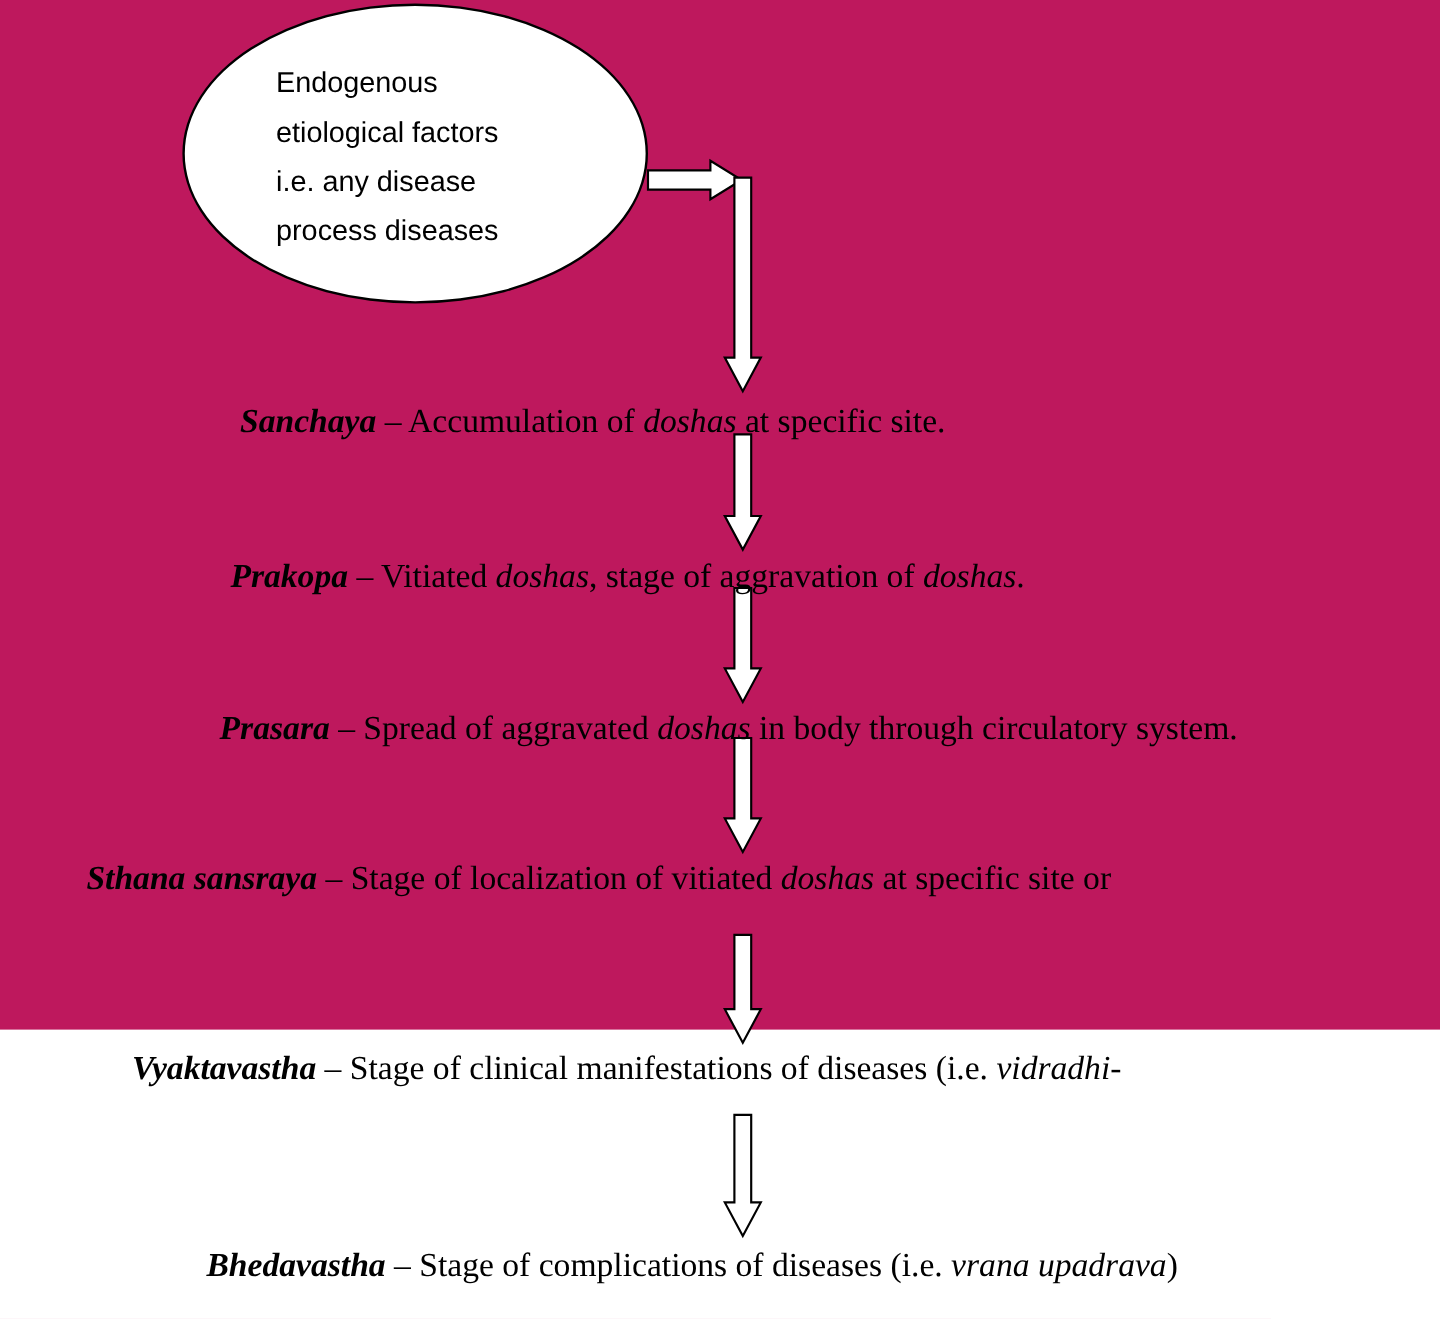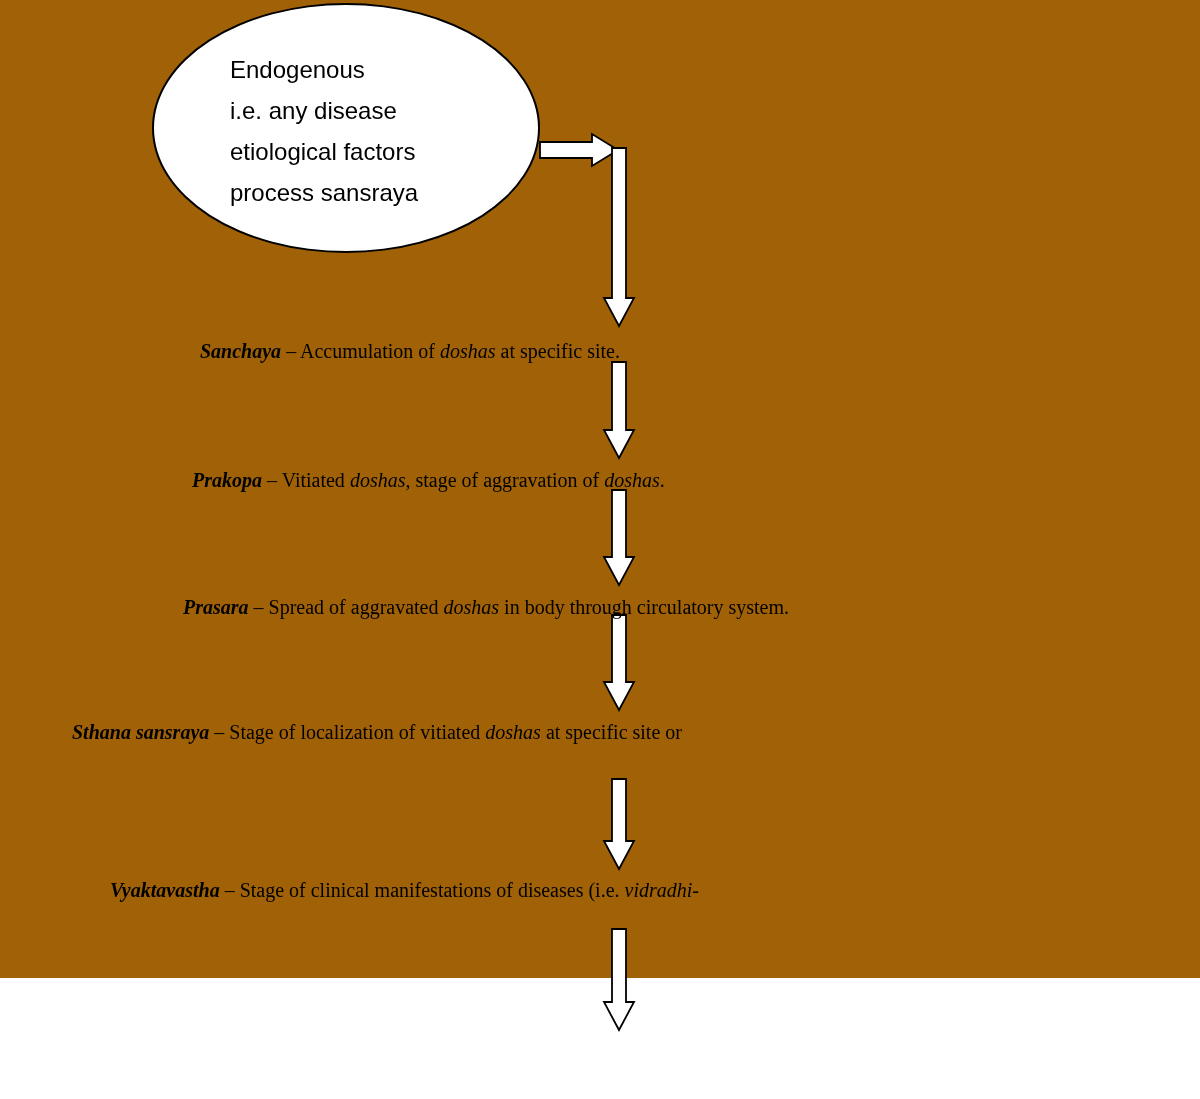--- a/index.html
+++ b/index.html
@@ -4,40 +4,40 @@
 <style>
   * { margin: 0; padding: 0; box-sizing: border-box; }
   html, body { background: #ffffff; }
   body {
     width: 1200px; height: 1099px;
     position: relative;
     font-family: "Liberation Serif", serif;
     color: #000000;
     overflow: hidden;
   }
-  .canvas { position: absolute; left: 0; top: 0; width: 1200px; height: 978px; background: #a16207; }
+  .canvas { position: absolute; left: 0; top: 0; width: 1200px; height: 858px; background: #be185d; }
 
   .ellipse {
     position: absolute; left: 152px; top: 3px;
     width: 388px; height: 250px;
     border: 2px solid #000000;
     border-radius: 50%;
     background: #ffffff;
   }
   .ellipse-text {
     position: absolute; left: 76px; top: 44px;
     font-family: "Liberation Sans", sans-serif;
     font-size: 24px; line-height: 41px;
     color: #000000; white-space: nowrap;
   }
 
   .arrow-layer { position: absolute; left: 0; top: 0; width: 1200px; height: 1099px; }
   .arrow-layer polygon { fill: #ffffff; stroke: #000000; stroke-width: 1.8; stroke-linejoin: miter; }
 
-  .stage { position: absolute; font-size: 20px; line-height: 43px; }
+  .stage { position: absolute; font-size: 28px; line-height: 43px; }
   .stage .line { white-space: nowrap; }
   .bi { font-weight: 700; font-style: italic; }
   .it { font-style: italic; }
 </style>
 </head>
 <body>
 
 <div class="canvas">
 
   <svg class="arrow-layer" width="1200" height="1099" viewBox="0 0 1200 1099" aria-hidden="true">
@@ -46,23 +46,23 @@
     <polygon points="612,362 626,362 626,430 634,430 619,458 604,430 612,430"></polygon>
     <polygon points="612,490 626,490 626,557 634,557 619,585 604,557 612,557"></polygon>
     <polygon points="612,615 626,615 626,682 634,682 619,710 604,682 612,682"></polygon>
     <polygon points="612,779 626,779 626,841 634,841 619,869 604,841 612,841"></polygon>
     <polygon points="612,929 626,929 626,1002 634,1002 619,1030 604,1002 612,1002"></polygon>
   </svg>
 
   <div class="ellipse">
     <div class="ellipse-text">
       <div>Endogenous</div>
+      <div>etiological factors</div>
       <div>i.e. any disease</div>
-      <div>etiological factors</div>
-      <div>process sansraya</div>
+      <div>process diseases</div>
     </div>
   </div>
 
   <div class="stage" style="left:200px; top:330px;">
     <div class="line">
       <span class="bi">Sanchaya</span><span> – Accumulation of </span><span class="it">doshas</span><span> at specific site.</span>
     </div>
   </div>
 
   <div class="stage" style="left:192px; top:459px;text-align:right;">
@@ -82,14 +82,19 @@
       <span class="bi">Sthana sansraya</span><span> – Stage of localization of vitiated </span><span class="it">doshas</span><span> at specific site or</span>
     </div>
   </div>
 
   <div class="stage" style="left:0px; top:869px;">
     <div class="line" style="padding-left:110px;">
       <span class="bi">Vyaktavastha</span><span> – Stage of clinical manifestations of diseases (i.e. </span><span class="it">vidradhi-</span>
     </div>
   </div>
 
+  <div class="stage" style="left:172px; top:1033px;">
+    <div class="line">
+      <span class="bi">Bhedavastha</span><span> – Stage of complications of diseases (i.e. </span><span class="it">vrana upadrava</span><span>)</span>
+    </div>
+  </div>
 
 </div>
 
 </body></html>

